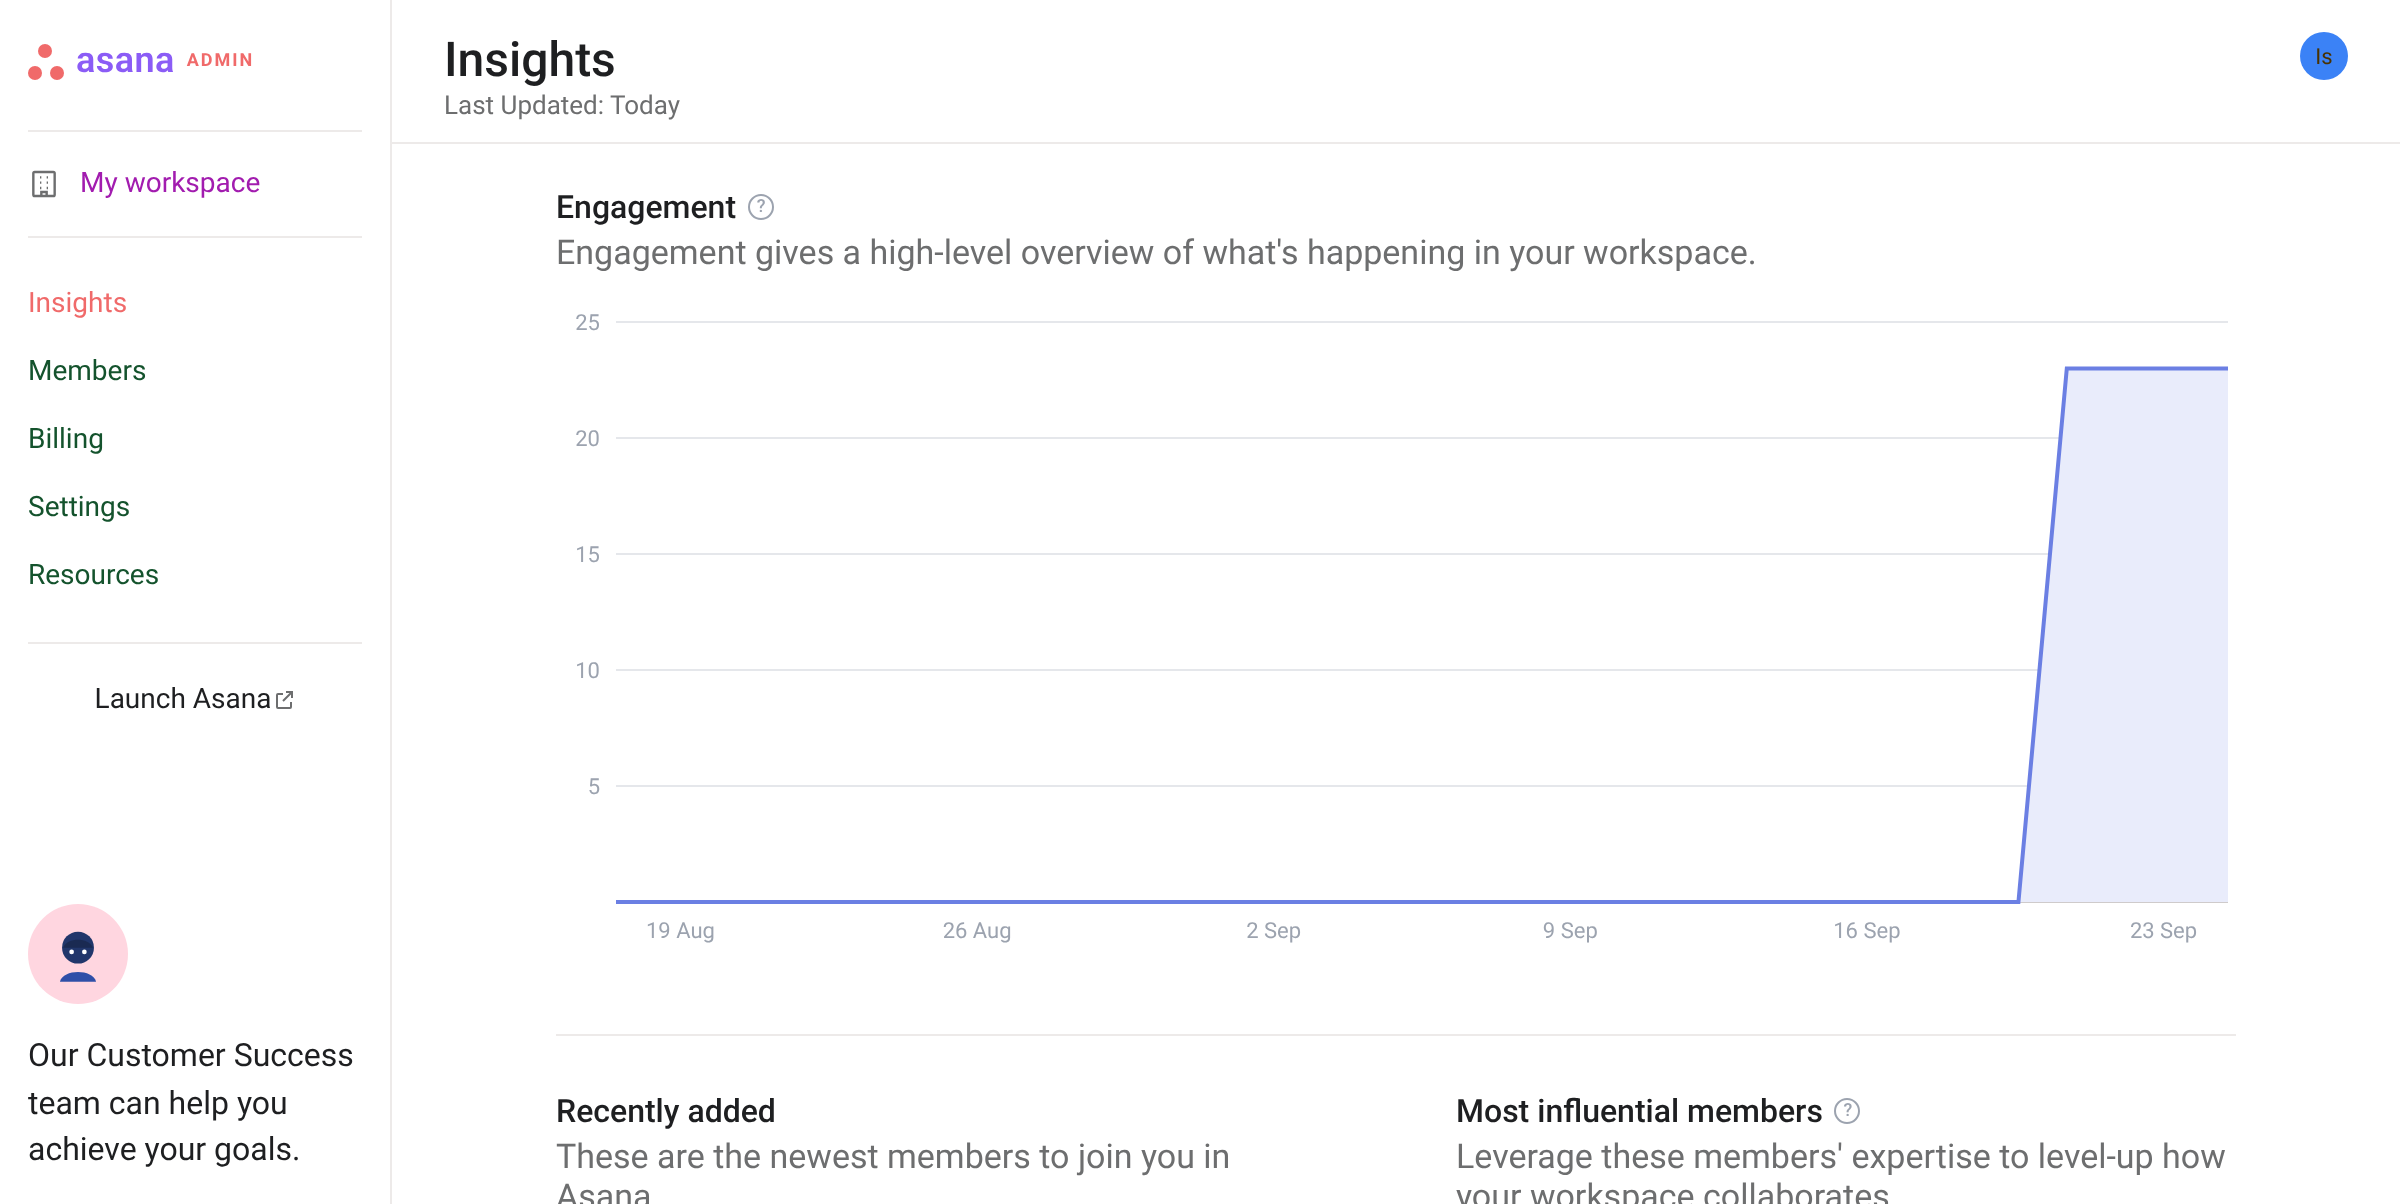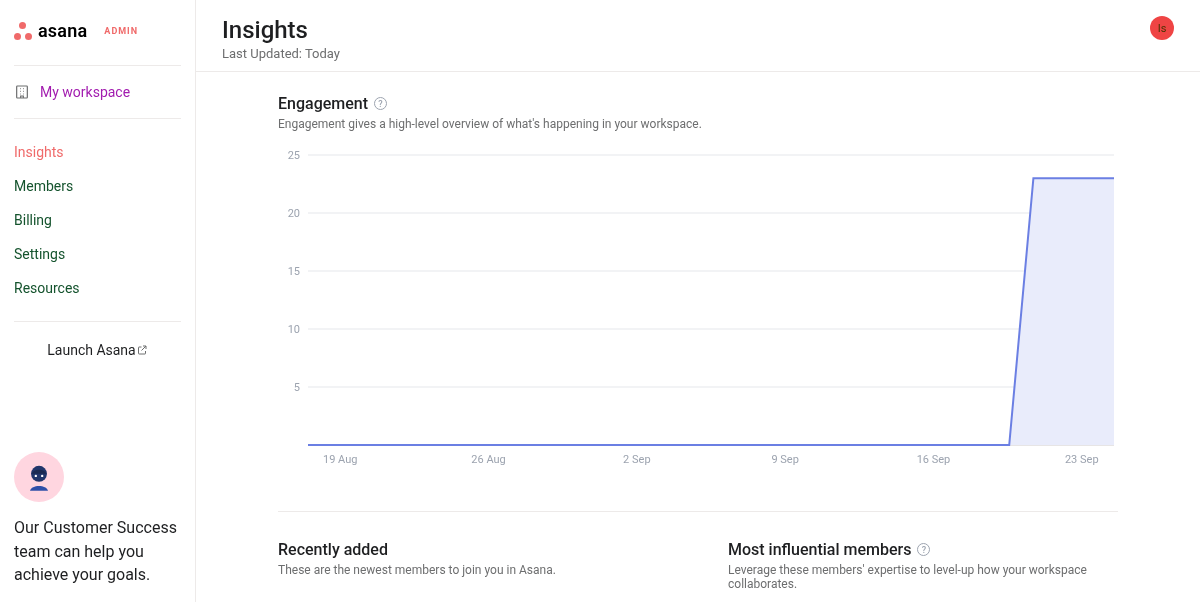--- a/index.html
+++ b/index.html
@@ -24,22 +24,22 @@
   }
   .logo-wrap { padding: 8px 14px 14px; }
   .logo { display: flex; align-items: center; gap: 6px; cursor: pointer; }
   .logo-dots { width: 18px; height: 18px; position: relative; }
   .logo-dots span {
     position: absolute; width: 7px; height: 7px; border-radius: 50%; background:#f06a6a;
   }
   .logo-dots span:nth-child(1){ top:0; left:5px; }
   .logo-dots span:nth-child(2){ bottom:0; left:0; }
   .logo-dots span:nth-child(3){ bottom:0; right:0; }
-  .logo-text { font-size: 18px; font-weight: 600; color:#000000; letter-spacing:.2px; }
-  .logo-admin { font-size: 9px; font-weight:700; letter-spacing:1px; color:#f06a6a; margin-left:11px; }
+  .logo-text { font-size: 18px; font-weight: 600; color:#8b5cf6; letter-spacing:.2px; }
+  .logo-admin { font-size: 9px; font-weight:700; letter-spacing:1px; color:#f06a6a; margin-left:0; }
 
   .divider { height:1px; background:#edeae9; margin: 10px 14px; }
 
   .workspace { display:flex; align-items:center; gap:10px; padding: 8px 14px; cursor:pointer; }
   .workspace .ws-icon { width:16px; height:16px; color:#6d6e6f; }
   .workspace-name { font-size:14px; color:#a21caf; }
 
   .nav-list { padding: 6px 0; }
   .nav-item { padding: 9px 14px; cursor:pointer; color:#14532d; font-size:14px; }
   .nav-item.active { color:#f06a6a; }
@@ -53,27 +53,27 @@
   .avatar-illo { width:50px; height:50px; border-radius:50%; background:#ffd6e0; display:flex; align-items:center; justify-content:center; overflow:hidden; }
   .avatar-illo svg { width:34px; height:34px; }
   .footer-text { font-size:16px; line-height:1.45; color:#1e1f21; margin-top:14px; }
   .contact-btn { margin-top:14px; border:1px solid #cfcbcb; background:#fff; padding:7px 12px; border-radius:6px; font-size:13px; cursor:pointer; }
 
   
   .main { flex:1; overflow:auto; }
   .header { display:flex; align-items:flex-start; justify-content:space-between; padding: 16px 26px 10px; border-bottom:1px solid #edeae9; }
   .header-left .title { font-size:24px; font-weight:500; }
   .subtitle { font-size:13px; color:#6d6e6f; margin-top:2px; }
-  .user-pill { width:24px; height:24px; border-radius:50%; background:#ef4444; display:flex; align-items:center; justify-content:center; font-size:11px; color:#4a3200; cursor:pointer; }
+  .user-pill { width:24px; height:24px; border-radius:50%; background:#3b82f6; display:flex; align-items:center; justify-content:center; font-size:11px; color:#4a3200; cursor:pointer; }
 
   .content { padding: 22px 82px 40px; }
 
   .section-title { font-size:16px; font-weight:500; display:flex; align-items:center; gap:6px; }
   .info-icon { width:13px; height:13px; border:1px solid #9ca3af; border-radius:50%; display:inline-flex; align-items:center; justify-content:center; font-size:9px; color:#9ca3af; }
-  .section-desc { font-size:12px; color:#6d6e6f; margin-top:4px; }
+  .section-desc { font-size:17px; color:#6d6e6f; margin-top:4px; }
 
   
   .chart-wrap { margin-top:18px; position:relative; height:320px; }
   .chart-svg { width:100%; height:100%; overflow:visible; }
   .y-tick text, .x-tick text { font-size:11px; fill:#9ca3af; }
   .gridline { stroke:#e5e7eb; stroke-width:1; }
   .baseline { stroke:#cfcbcb; stroke-width:1; }
   .chart-area { fill:#e9ecfb; }
   .chart-line { stroke:#6b7fe3; stroke-width:2; fill:none; }
 

